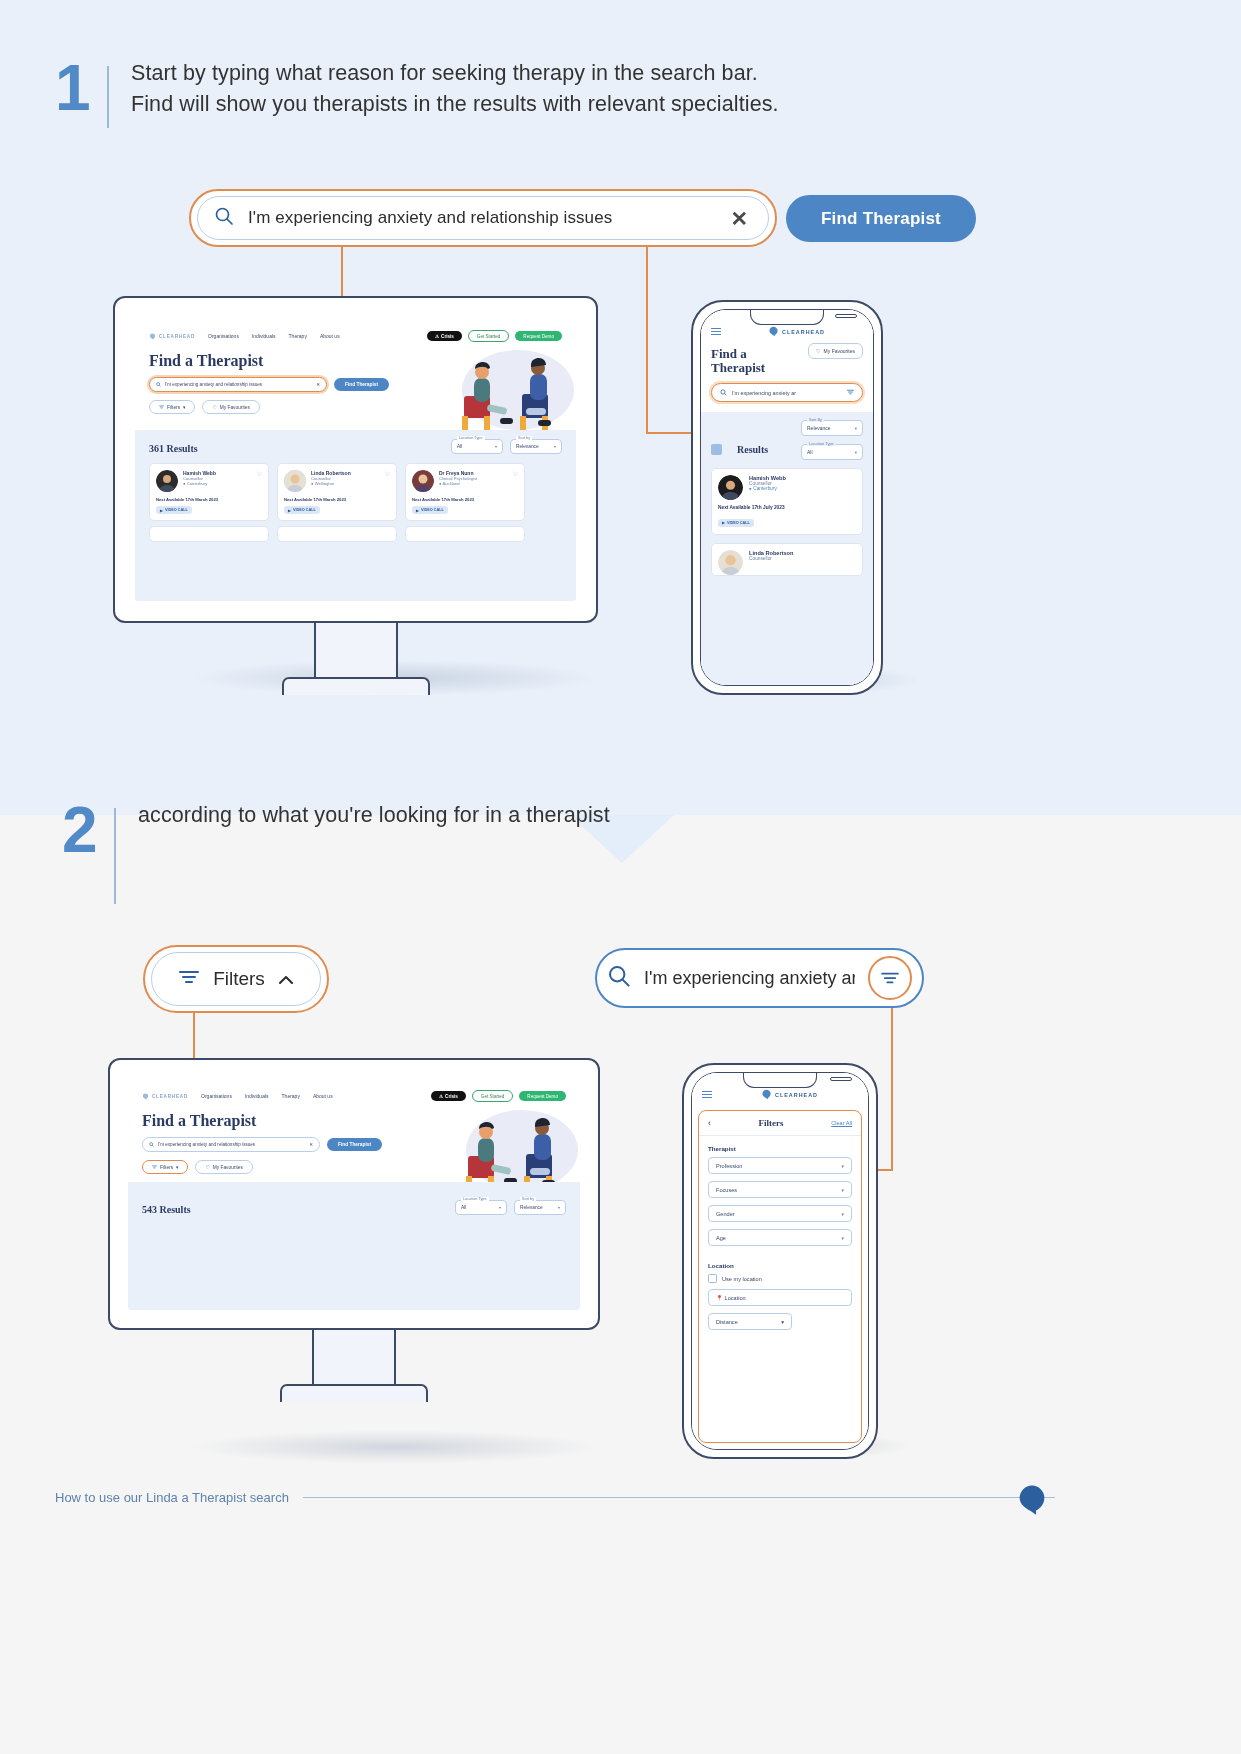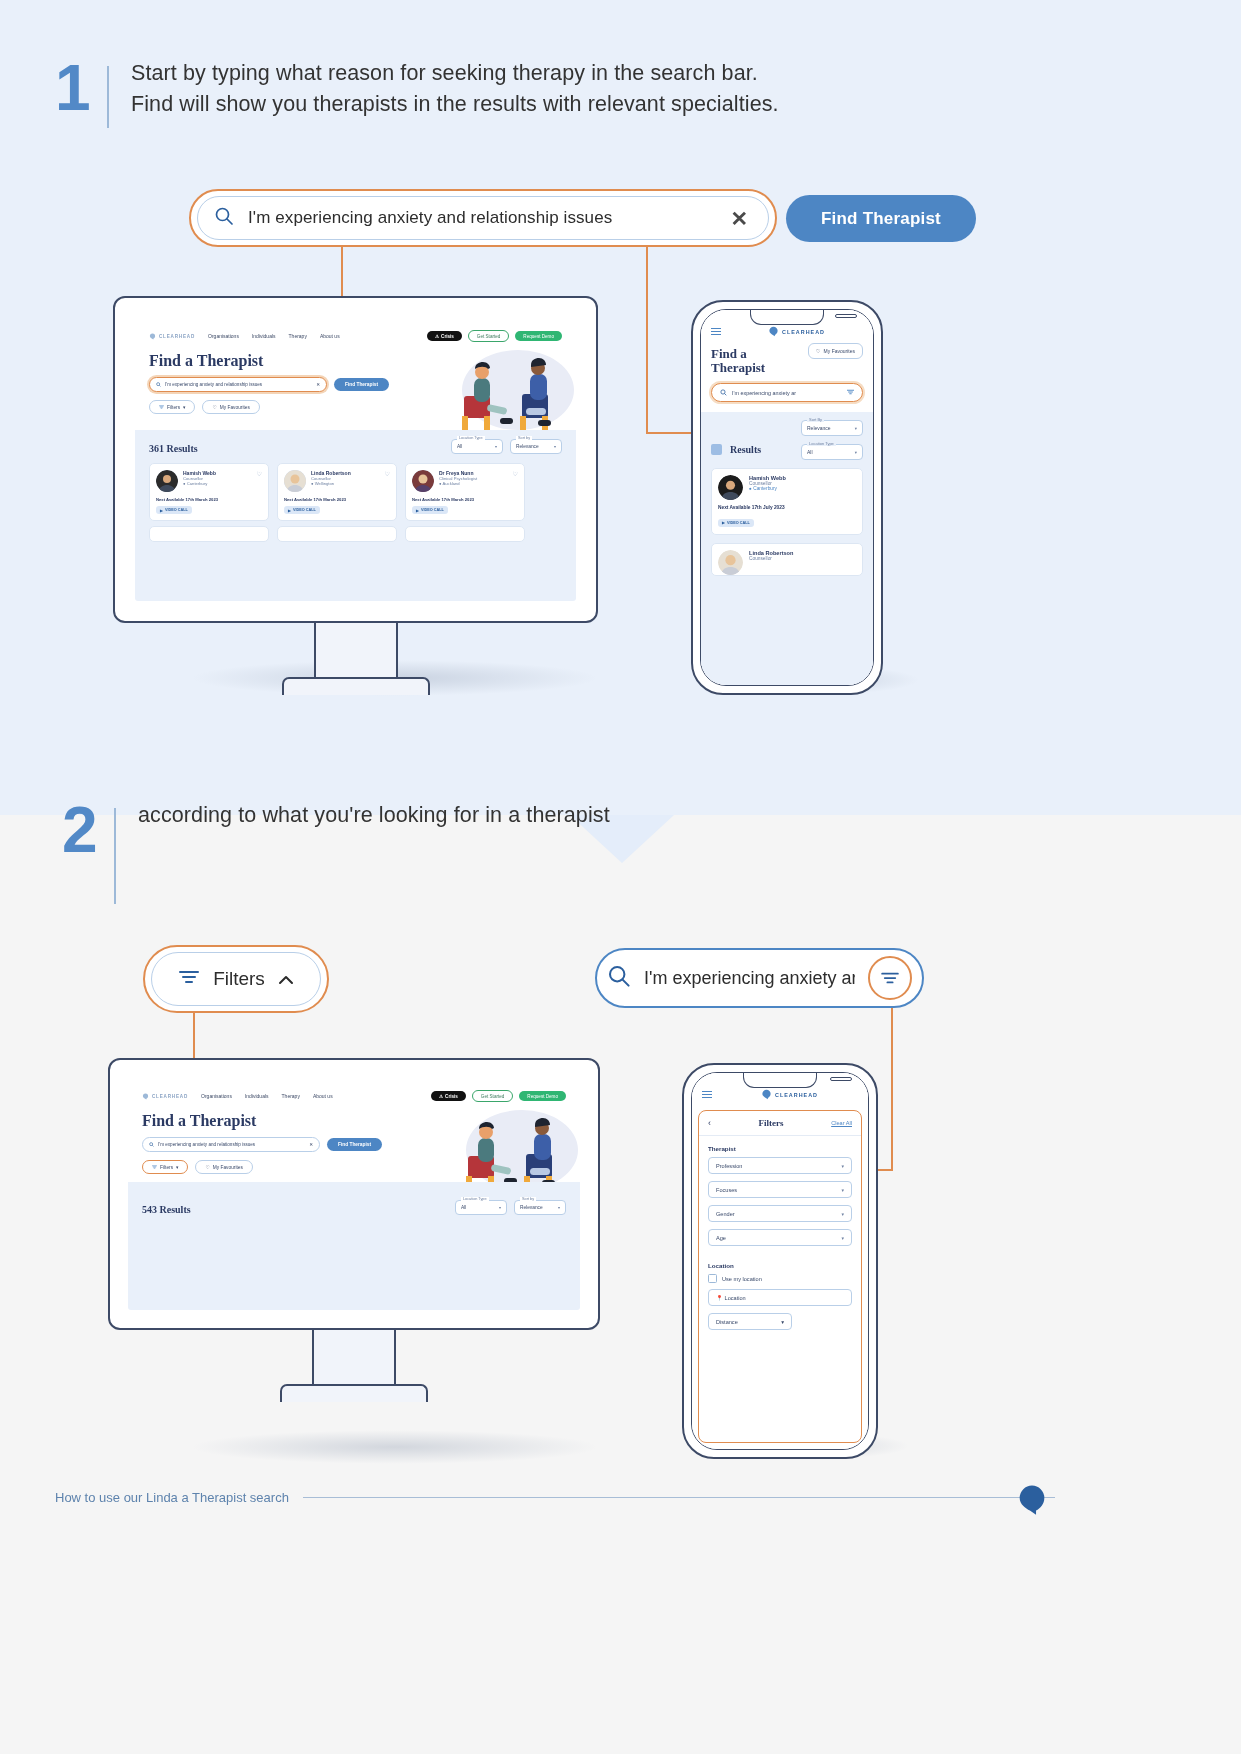--- a/index.html
+++ b/index.html
@@ -219,21 +219,21 @@
     margin:8px 10px 10px; height:19px; border:1px solid #b9cfe8; border-radius:10px;
     display:flex; align-items:center; gap:5px; padding:0 8px; font-size:5.4px; color:#3a4a6b; background:#fff;
   }
   .mph-body { background:#e9f0fa; flex:1; padding:8px 10px; }
   .mph-select {
     position:relative; width:62px; height:16px; border:0.9px solid #b9cfe8; border-radius:4px; background:#fff;
     display:flex; align-items:center; padding:0 5px; font-size:5px; color:#3a4a6b; margin-left:auto; margin-bottom:8px;
   }
   .mph-select .lbl { position:absolute; top:-4px; left:5px; background:#e9f0fa; padding:0 2px; font-size:4px; color:#6f82a3;}
   .mph-select .car { margin-left:auto; font-size:4.4px; color:#6f82a3;}
-  .mph-results { font-family:"Liberation Serif", serif; font-weight:bold; font-size:10px; color:#2b3a63; display:flex; align-items:center; gap:8px;}
+  .mph-results { font-family:"Liberation Serif", serif; font-weight:bold; font-size:10px; color:#2b3a63; display:flex; align-items:center; gap:15px;}
   .mph-resbar { width:11px; height:11px; background:#9dbde4; border-radius:2px;}
   .mph-card { background:#fff; border:0.9px solid #dce6f3; border-radius:5px; padding:6px; margin-top:8px;}
 
   
   .fil-head { display:flex; align-items:center; padding:7px 9px; border-bottom:0.8px solid #e4ebf5;}
   .fil-back { font-size:9px; color:#2b3a63; }
   .fil-title { font-family:"Liberation Serif", serif; font-weight:bold; font-size:9px; color:#2b3a63; margin:0 auto;}
   .fil-clear { font-size:5.6px; color:#4d86c4; text-decoration:underline;}
   .fil-sec { font-size:6.2px; font-weight:bold; color:#2b3a63; margin:9px 0 5px; padding:0 9px;}
   .fil-field {

